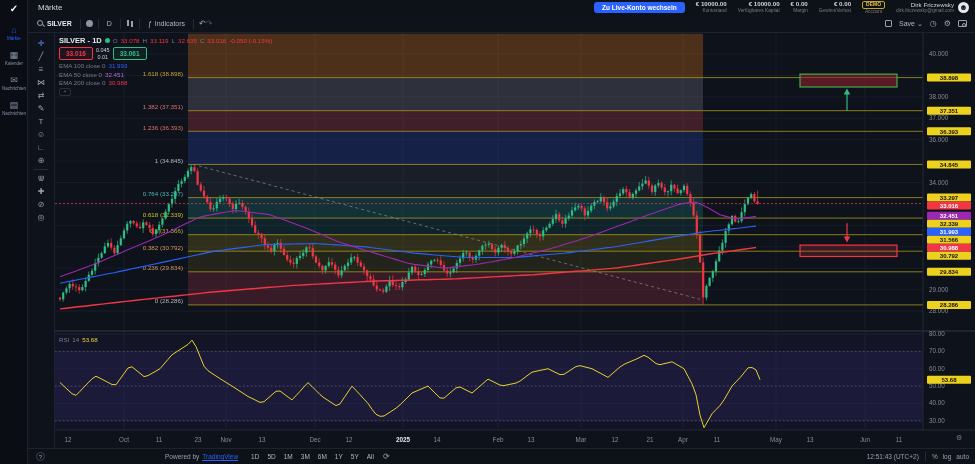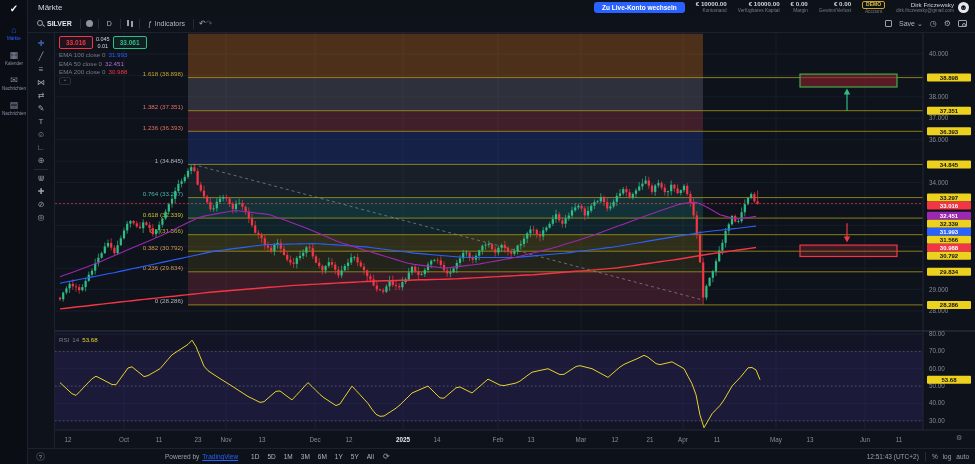--- a/index.html
+++ b/index.html
@@ -782,20 +782,35 @@
             <text x="628" y="409" text-anchor="middle" font-size="6.3" fill="#868b98">Apr</text>
             <text x="662" y="409" text-anchor="middle" font-size="6.3" fill="#868b98">11</text>
             <text x="721" y="409" text-anchor="middle" font-size="6.3" fill="#868b98">May</text>
             <text x="755" y="409" text-anchor="middle" font-size="6.3" fill="#868b98">13</text>
             <text x="810" y="409" text-anchor="middle" font-size="6.3" fill="#868b98">Jun</text>
             <text x="844" y="409" text-anchor="middle" font-size="6.3" fill="#868b98">11</text>
           </svg>
 
         <div id="legend">
           <div class="lrow">
+            <span id="sym-title">SILVER - 1D</span>
+            <span class="mdot"></span>
+            <div id="ohlc">
+                <span class="k">O</span>
+                <span class="v">33.078</span>
+                <span class="k">H</span>
+                <span class="v">33.119</span>
+                <span class="k">L</span>
+                <span class="v">32.635</span>
+                <span class="k">C</span>
+                <span class="v">33.016</span>
+              </div>
+            <span id="chg">-0.050 (-0.15%)</span>
+          </div>
+          <div class="lrow">
             <span class="qbox sell">33.016</span>
             <div id="spread">
               <span>0.045</span>
               <span>0.01</span>
             </div>
             <span class="qbox buy">33.061</span>
           </div>
           <div id="ema-rows">
               <div class="ema-row">
                 <span class="lab">EMA 100 close 0</span>

